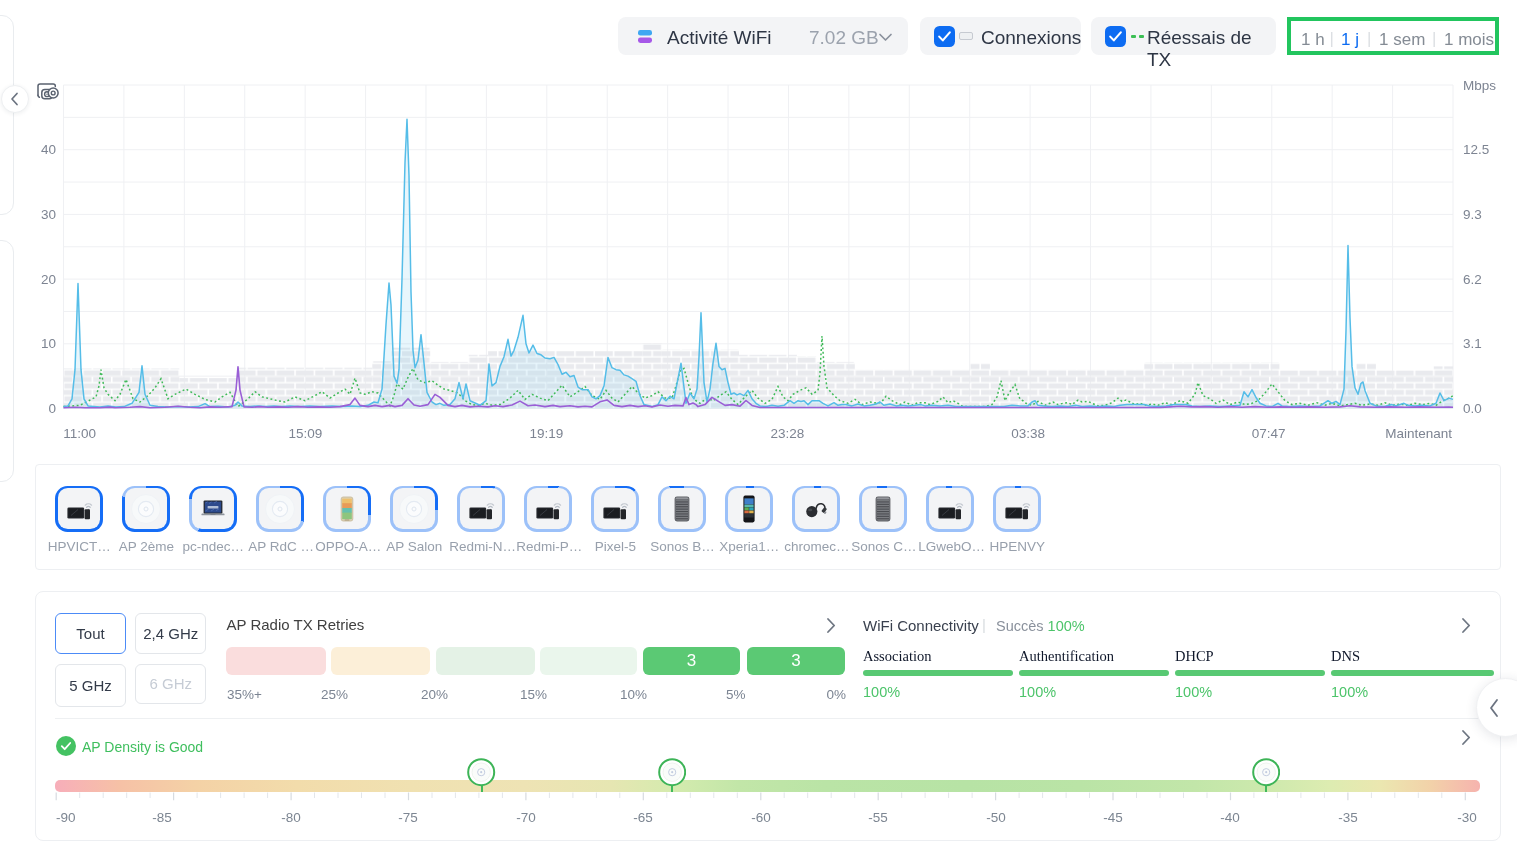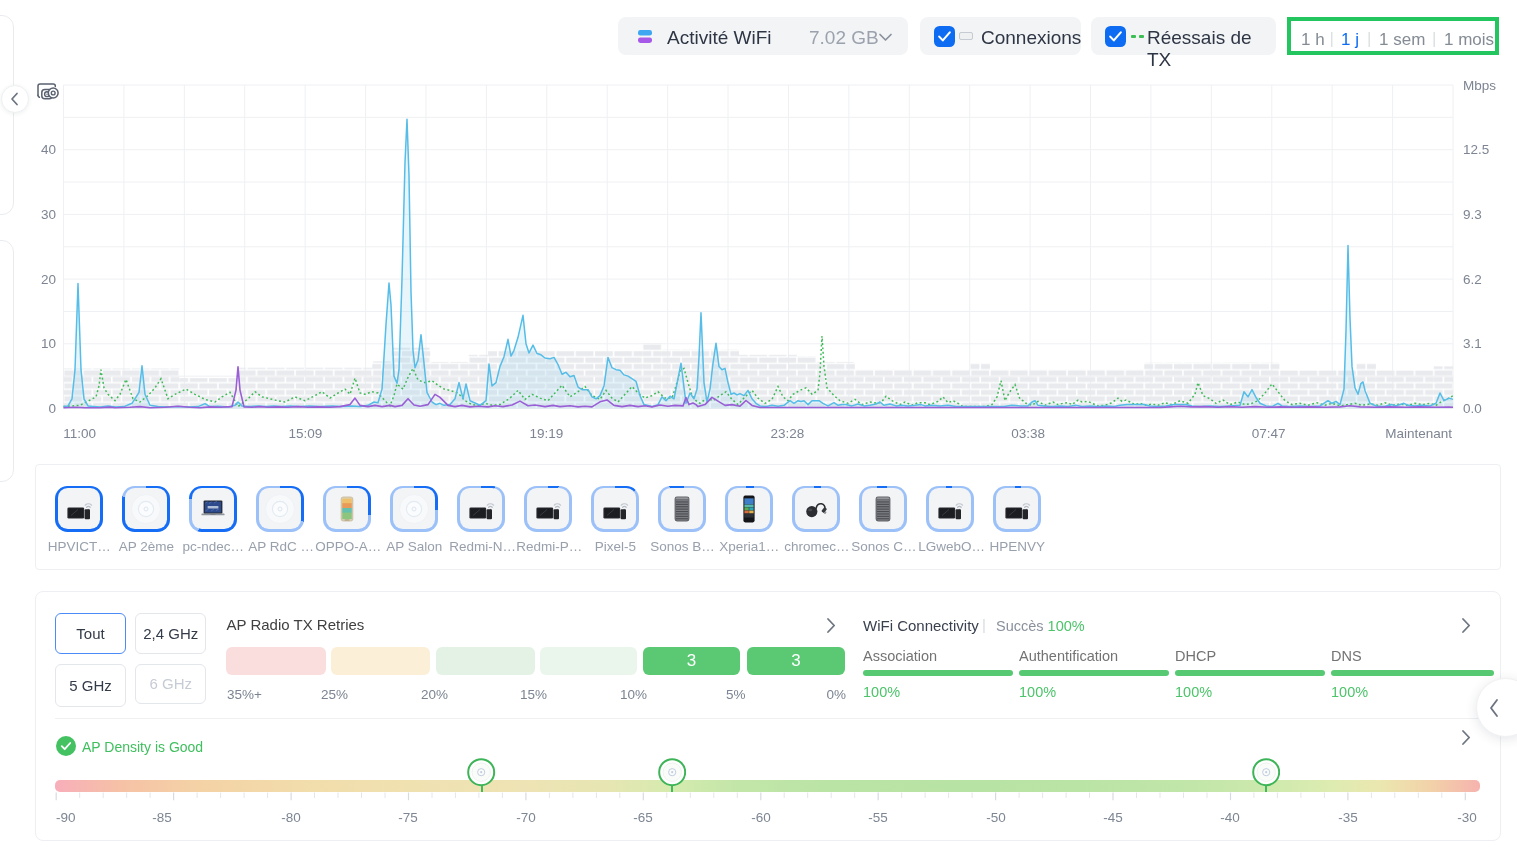--- a/index.html
+++ b/index.html
@@ -8,21 +8,21 @@
 .ptxt { font-size:19px; color:#2e3645; }
 .card { position:absolute; top:21px; width:47.5px; }
 .ring { width:47.5px; height:46.5px; border-radius:12.5px; padding:2.9px; }
 .cin { width:100%; height:100%; border-radius:9.8px; background:#f3f4f6; display:flex; align-items:center; justify-content:center; }
 .clab { margin-top:7px; width:64px; margin-left:-8px; text-align:center; font-size:13.5px; color:#98a0ac; white-space:nowrap; }
 .ax { font-size:13.5px; fill:#7d8492; font-family:"Liberation Sans", sans-serif; }
 .btn { position:absolute; background:#fff; border:1px solid #e3e6ea; border-radius:6px; font-size:15px; color:#333b49; display:flex; align-items:center; justify-content:center; }
 .seg { position:absolute; top:647px; height:28px; border-radius:6px; }
 .segt { display:block; text-align:center; line-height:28px; color:#fff; font-size:17px; }
 .pct { position:absolute; top:687px; font-size:13.5px; color:#7b8492; }
-.cl { position:absolute; top:648px; font-size:14.5px; color:#737373; }
+.cl { position:absolute; top:648px; font-size:14.5px; color:#0f172a;font-family:Liberation Serif, serif; }
 .cb { position:absolute; top:669.5px; height:6.5px; border-radius:3px; background:#58c973; }
 .cp { position:absolute; top:683.5px; font-size:14.5px; color:#4cc46a; }
 .tl { position:absolute; top:810px; width:46px; font-size:13.5px; color:#7d8692; }
 .mk { position:absolute; top:758.3px; }
 </style></head>
 <body>
 
 <div class="abs" style="left:-30px;top:15px;width:44px;height:200px;background:#fff;border:1px solid #e9ecef;border-radius:12px;"></div>
 <div class="abs" style="left:-30px;top:240px;width:44px;height:242px;background:#fff;border:1px solid #e9ecef;border-radius:12px;"></div>
 <div class="abs" style="left:1px;top:85px;width:28px;height:28px;background:#fff;border:1px solid #eef0f2;border-radius:50%;box-shadow:0 1px 4px rgba(40,50,70,0.08);">

